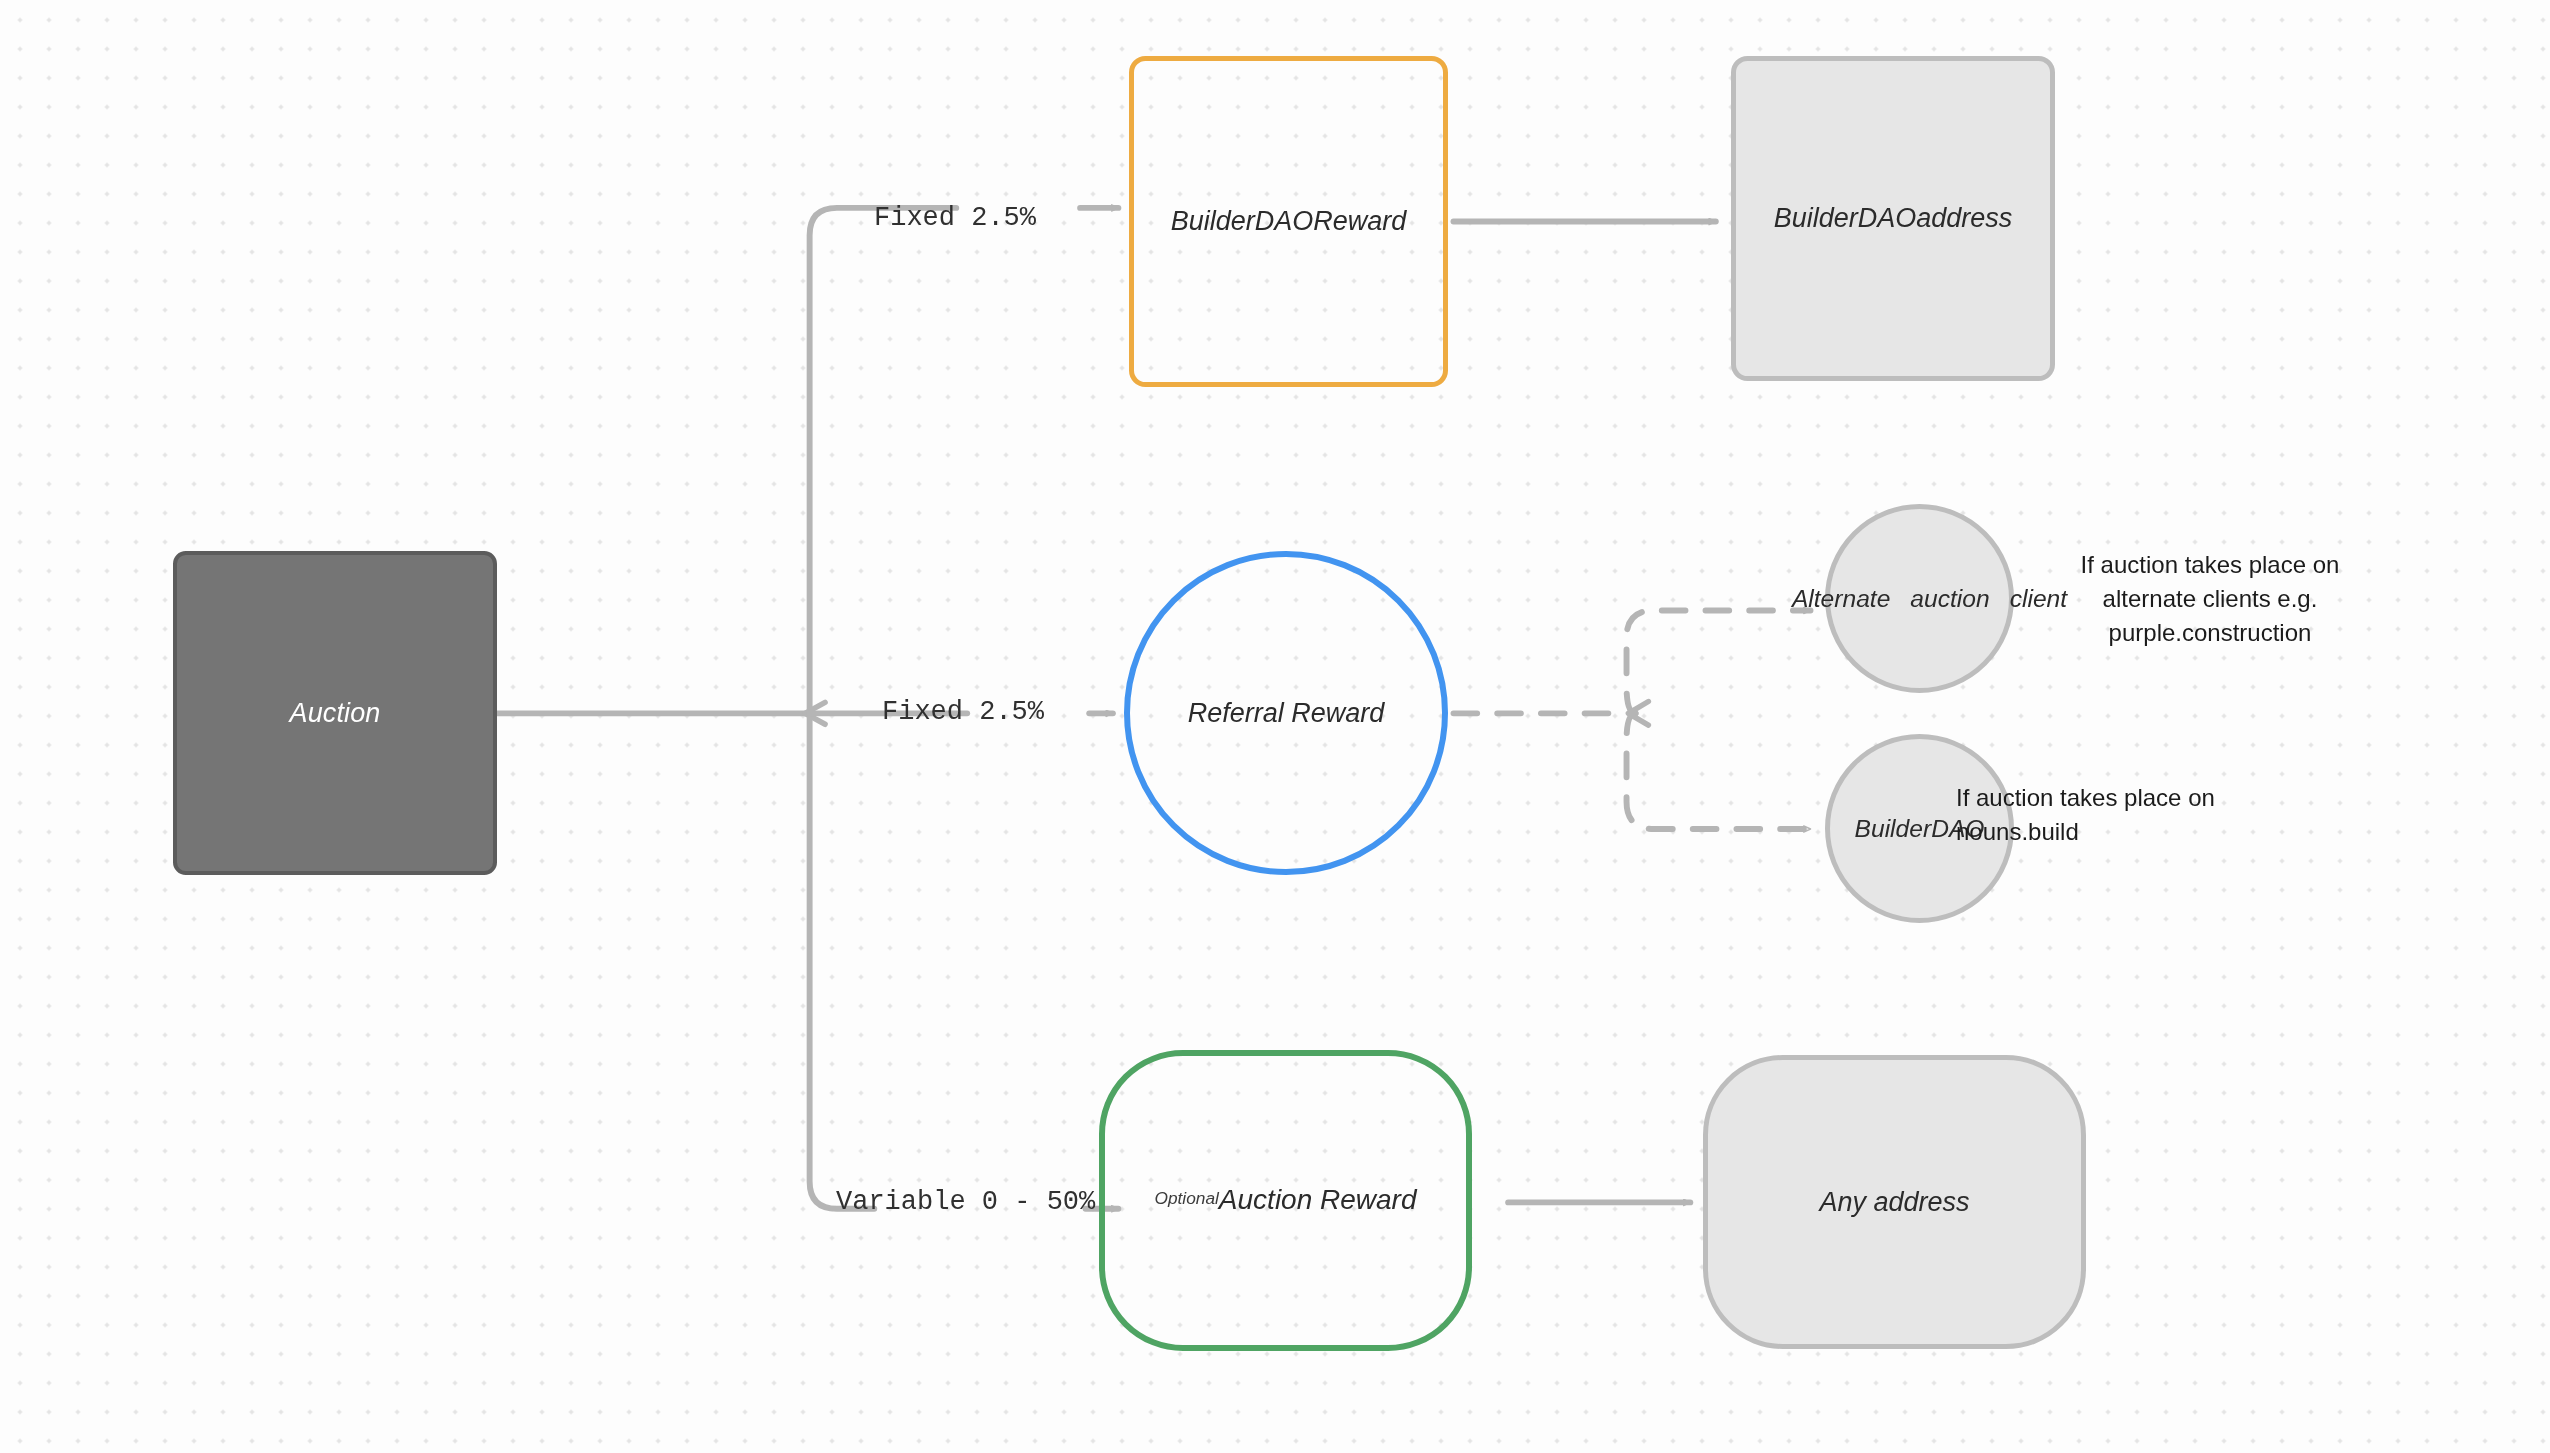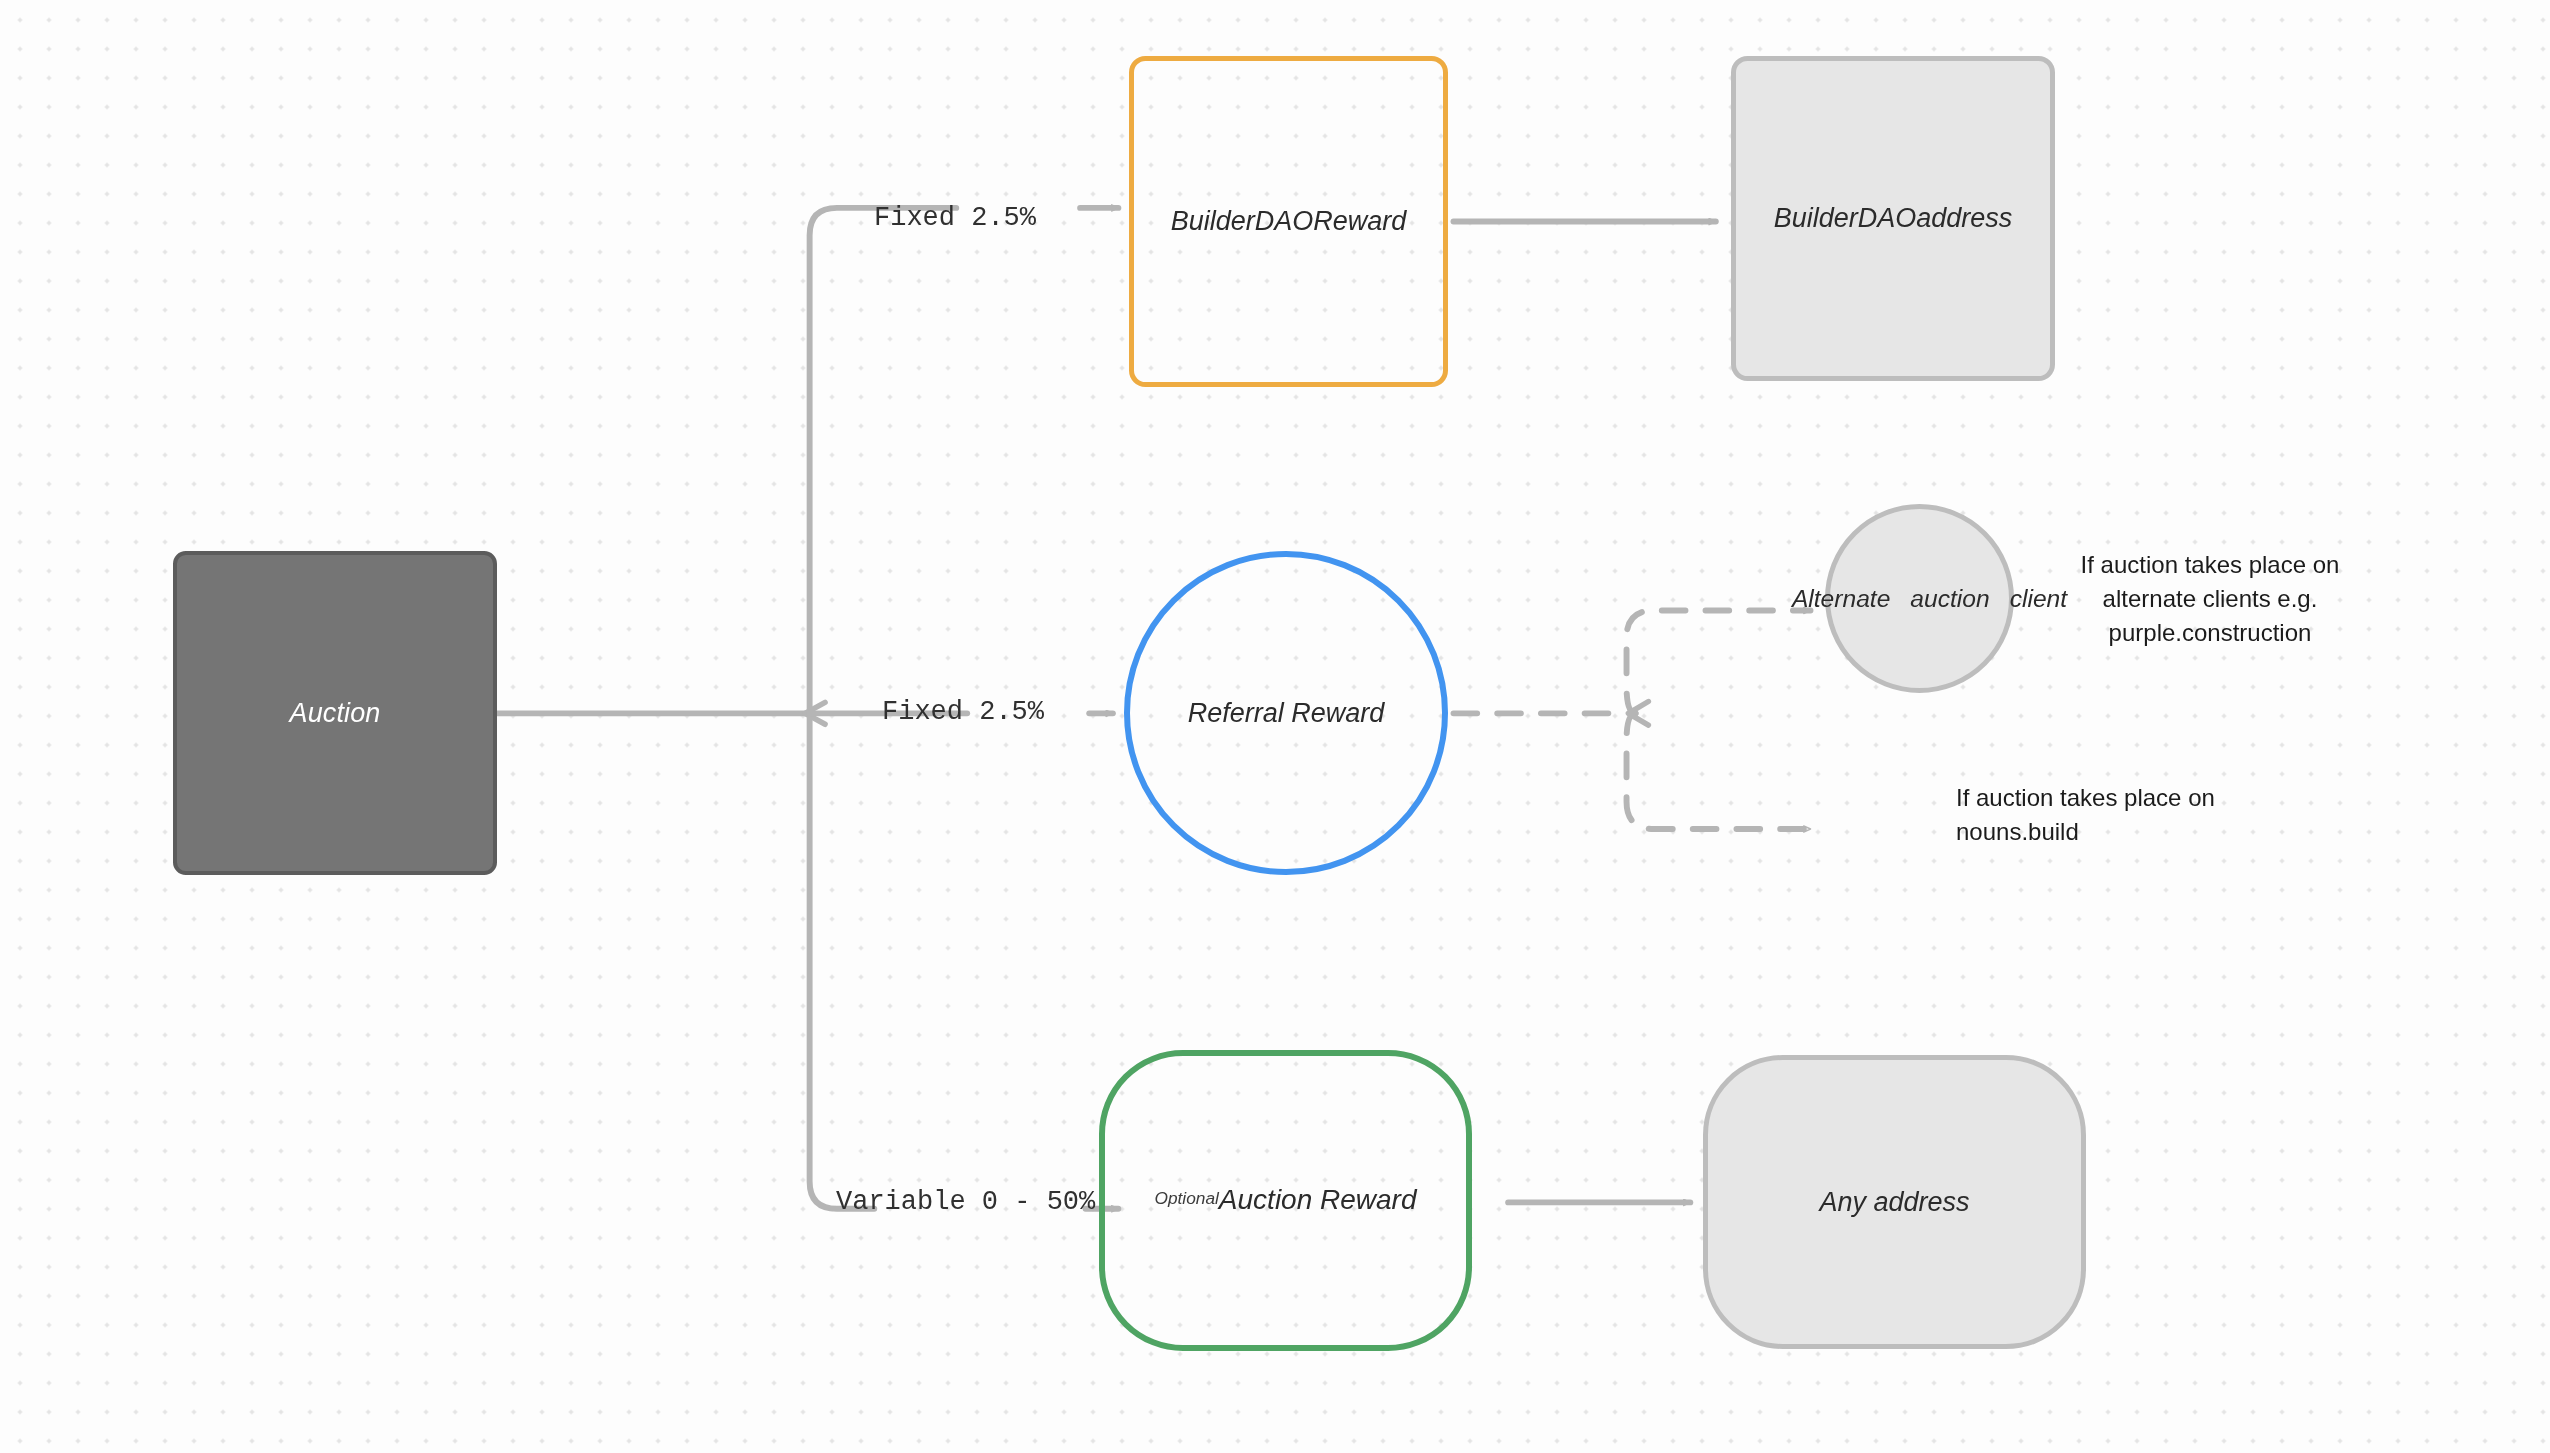--- a/index.html
+++ b/index.html
@@ -248,20 +248,24 @@
   <div class="node node-referral-reward">
     <div class="lbl">Referral Reward</div>
   </div>
 
   <div class="node node-alt-client">
     <div class="lbl">Alternate</div>
     <div class="lbl">auction</div>
     <div class="lbl">client</div>
   </div>
 
+  <div class="node node-builder-dao-circle">
+    <div class="lbl">Builder</div>
+    <div class="lbl">DAO</div>
+  </div>
 
   <div class="node node-auction-reward">
     <div class="sub">Optional</div>
     <div class="lbl">Auction Reward</div>
   </div>
 
   <div class="node node-any-address">
     <div class="lbl">Any address</div>
   </div>
 

